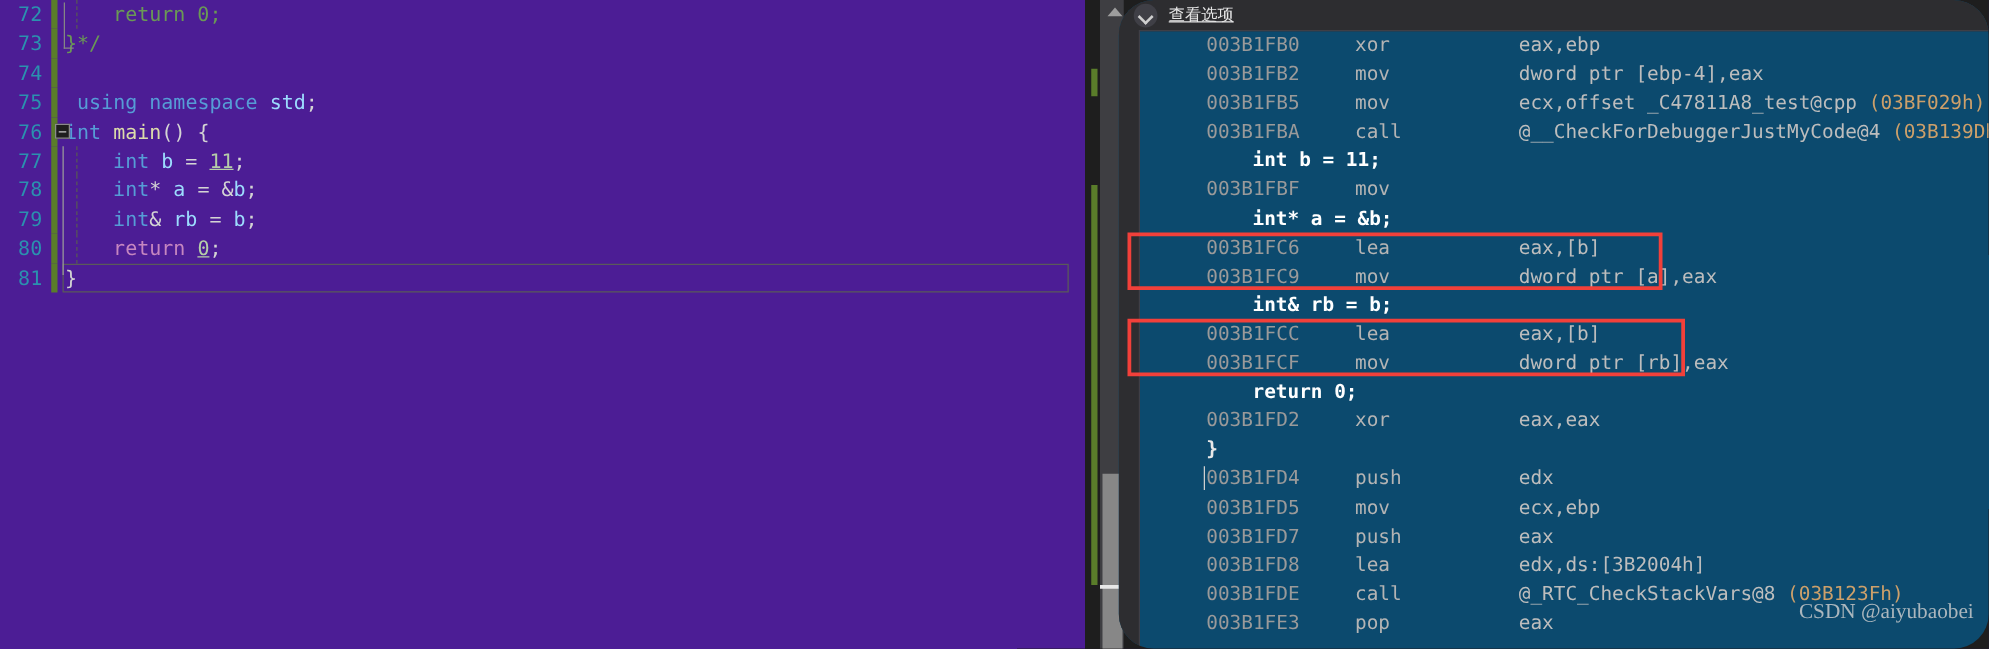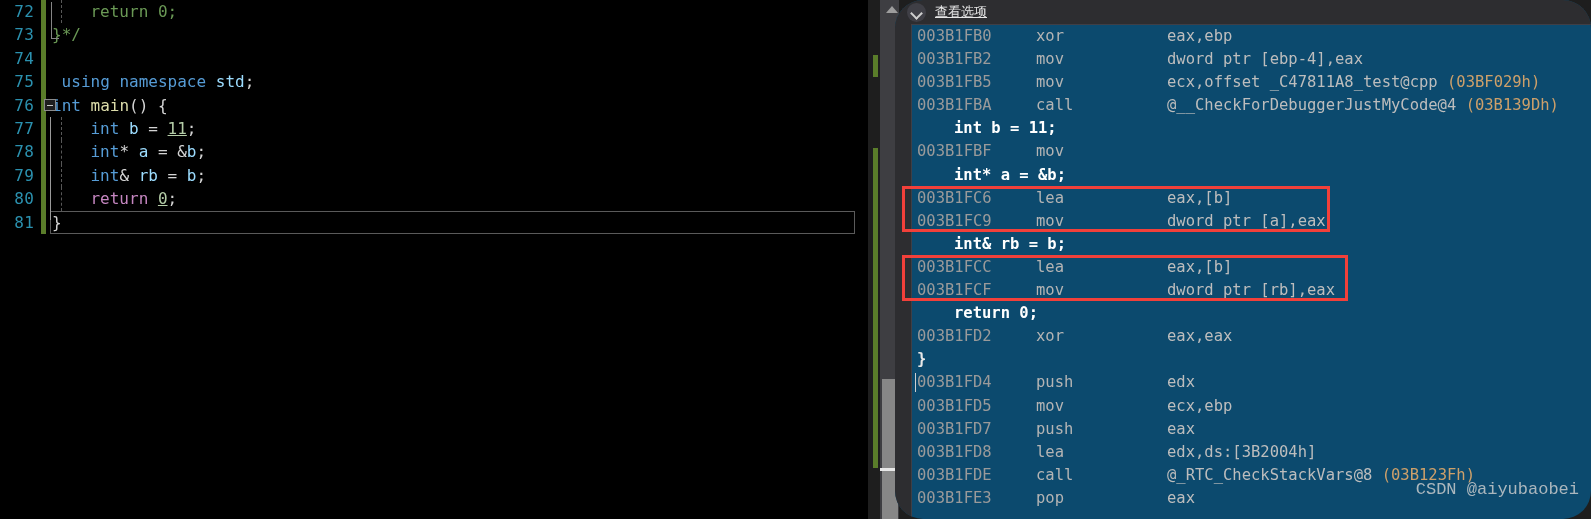--- a/index.html
+++ b/index.html
@@ -4,21 +4,21 @@
 <style>
   html,body{margin:0;padding:0;background:#1e1e1e;}
   body{
     width:1591px;height:519px;overflow:hidden;position:relative;
     font-family:"DejaVu Sans Mono","Liberation Mono",monospace;
     -webkit-font-smoothing:antialiased;
   }
   .root{position:absolute;inset:0;display:flex;}
 
   
-  .editor{position:relative;width:868px;height:519px;background:#000000;flex:none;overflow:hidden;}
+  .editor{position:relative;width:868px;height:519px;background:#4c1d95;flex:none;overflow:hidden;}
   .code-rows{position:absolute;left:0;top:0;right:0;}
   .crow{position:relative;height:23.4px;line-height:23.4px;white-space:pre;font-size:16px;}
   .lnum{
     position:absolute;left:0;top:0;width:34px;text-align:right;
     color:#2b91af;font-size:16px;letter-spacing:.2px;
   }
   .chgbar{position:absolute;left:41px;top:0;width:5px;height:23.4px;background:#5a7d2a;}
   .ctext{position:absolute;left:52px;top:0;color:#d4d4d4;}
   .curline{
     position:absolute;left:50px;right:13px;top:0;height:23.4px;
@@ -74,36 +74,36 @@
   }
   .dhead-link{
     margin-left:9px;color:#e6e6e6;font-size:13px;
     font-family:"DejaVu Sans","Liberation Sans",sans-serif;
     text-decoration:underline;cursor:pointer;
   }
   .dgutter{
     position:absolute;left:0;top:24px;width:16px;bottom:0;background:#2d2d30;
     border-right:1px solid #3f3f46;
   }
-  .drows{position:absolute;left:17px;top:25px;right:0;bottom:0;}
+  .drows{position:absolute;left:17px;top:25px;right:0;bottom:0;padding-left:48px;}
   .drow{position:relative;height:23.1px;line-height:23.1px;white-space:pre;font-size:15.5px;}
   .d-addr{position:absolute;left:5px;color:#9a9a9a;}
   .d-mn{position:absolute;left:124px;color:#b4b4b4;}
   .d-op{position:absolute;left:255px;color:#bdbdbd;}
   .d-hex{color:#cda06a;}
   .d-src{position:absolute;left:42px;color:#ffffff;font-weight:bold;}
   .d-brace{position:absolute;left:5px;color:#e8e8e8;font-weight:bold;}
   .caretmark{position:absolute;left:3px;top:2px;width:1px;height:19px;background:#cfcfcf;}
 
   
   .redbox{position:absolute;border:3px solid #f2403a;box-sizing:border-box;pointer-events:none;}
 
   .watermark{
     position:absolute;right:12px;bottom:20px;color:#cfcfcf;font-size:17px;
-    font-family:Liberation Mono, monospace;opacity:.82;
+    font-family:Liberation Serif, serif;opacity:.82;
   }
 </style>
 </head>
 <body>
 
 <div class="root">
 
   <div class="editor">
     <div class="code-rows" id="code-rows">
         <div class="crow"><span class="lnum">72</span><span class="chgbar"></span><span class="iguide"></span><span class="ctext" style="padding-left: 38.48px;"><span class="t-cmt">return 0;</span></span></div>

